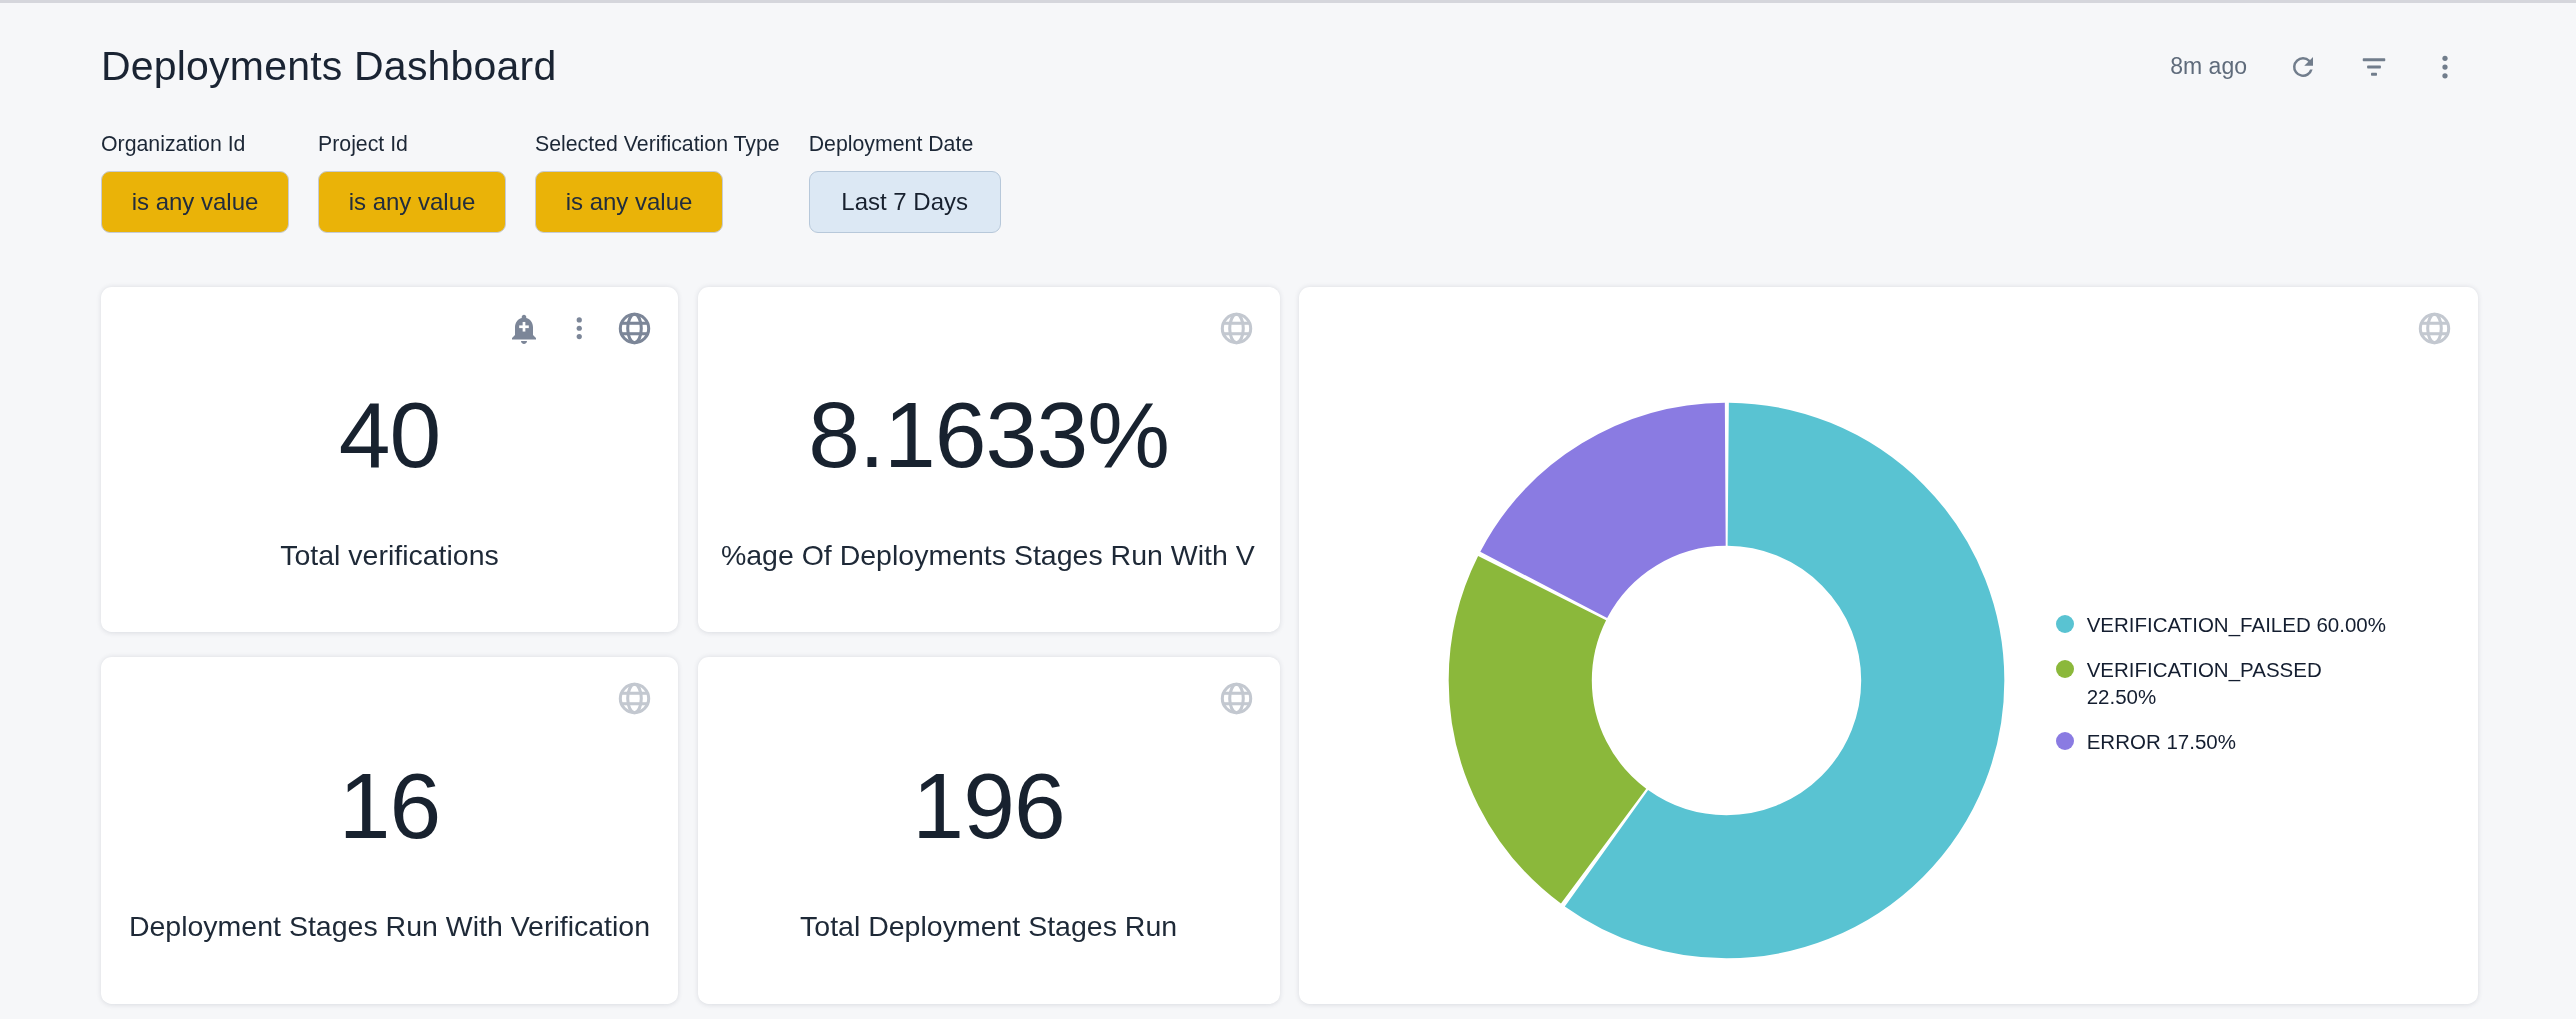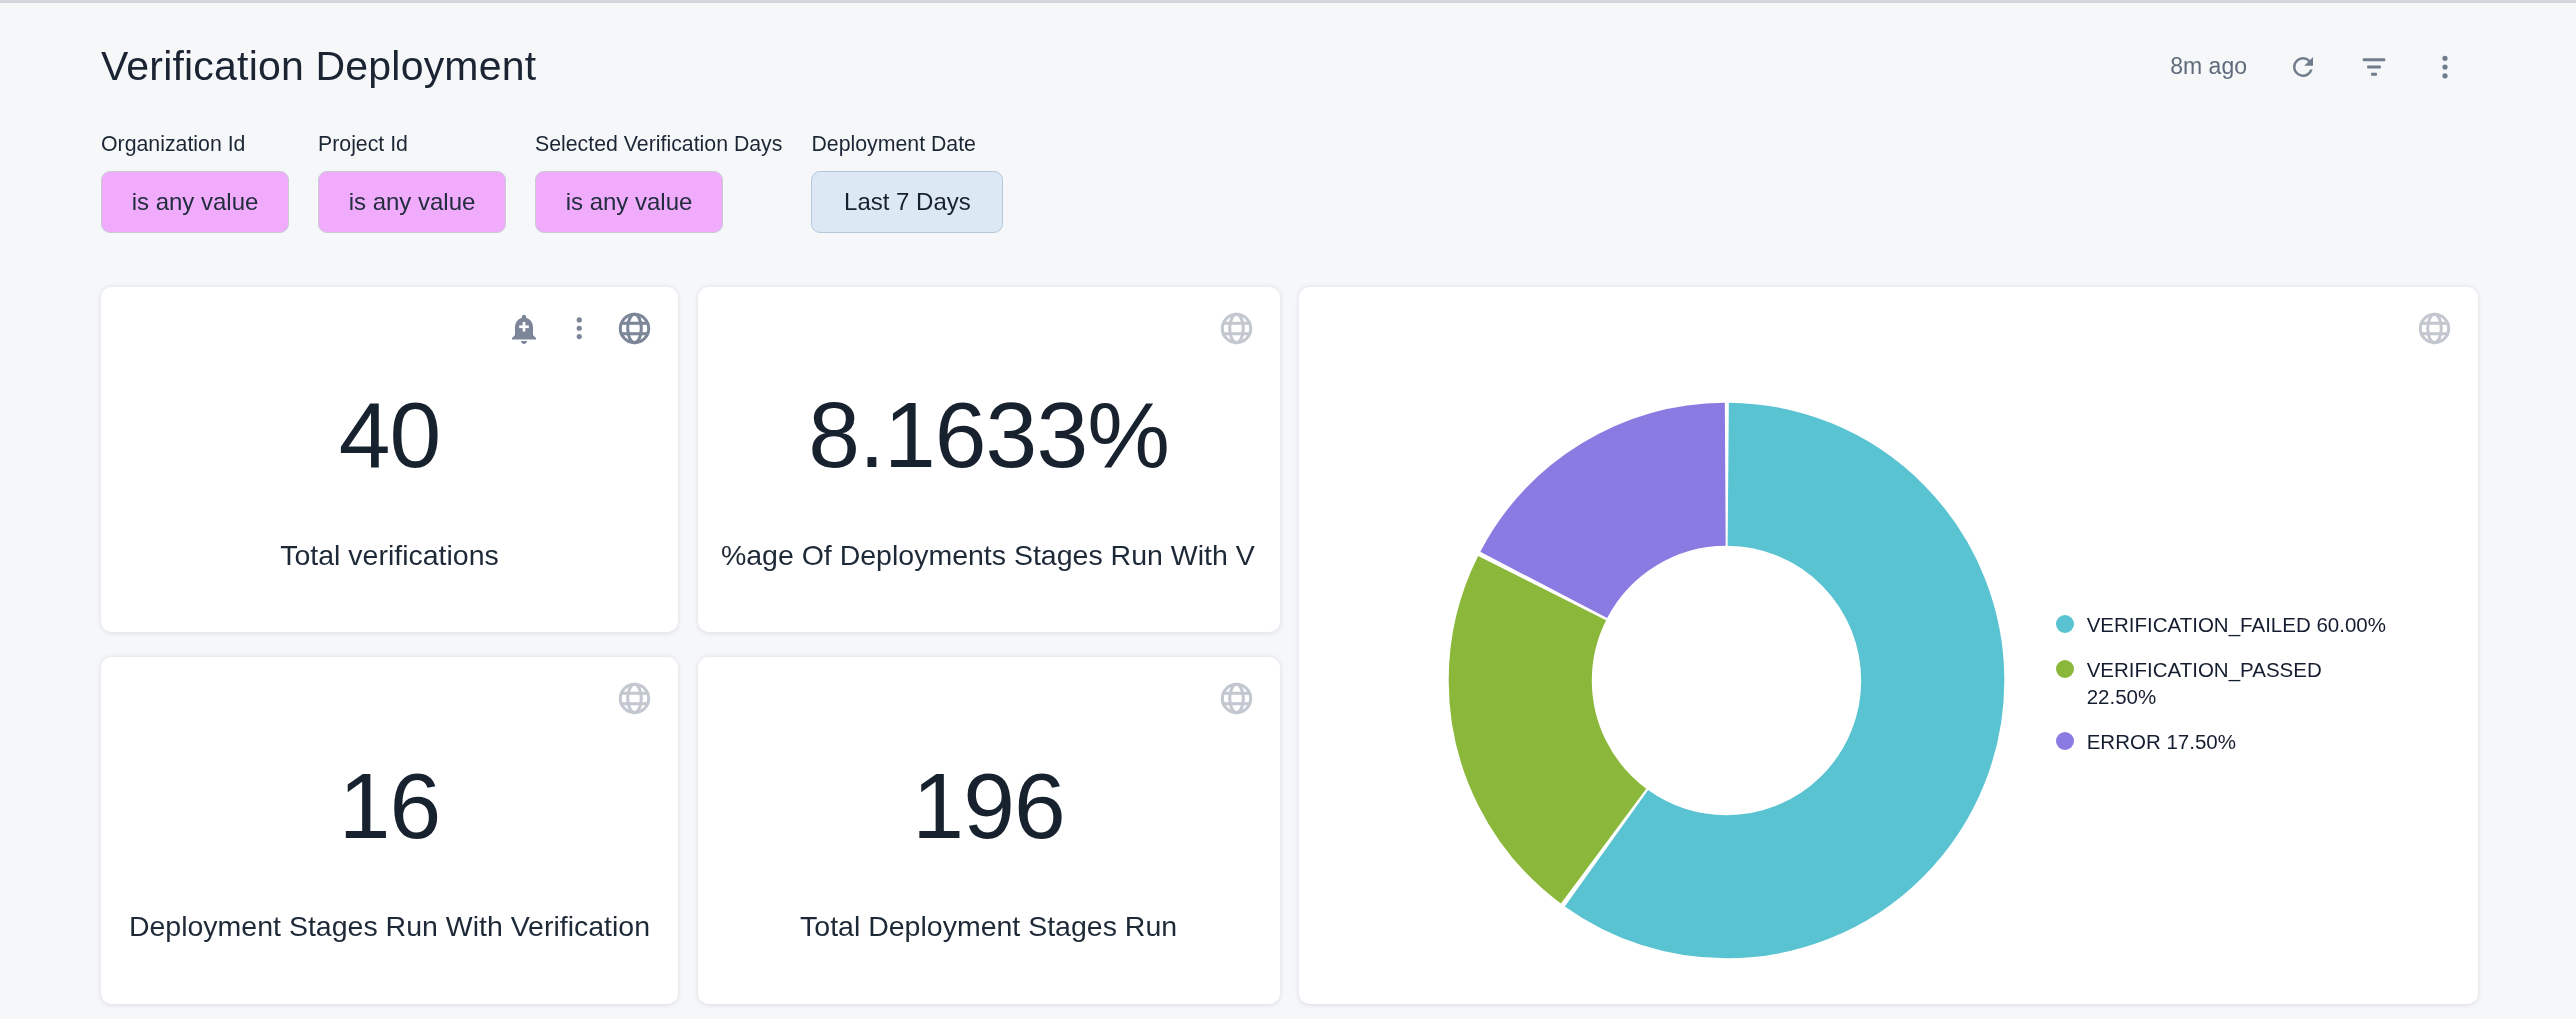--- a/index.html
+++ b/index.html
@@ -22,21 +22,21 @@
   .header-right { display:flex; align-items:center; gap:41px; }
   .last-refresh { font-size:23px; color:#5f6b7b; }
   .hicon { width:30px; height:30px; color:#717d8c; cursor:pointer; flex:0 0 auto; }
   .hicon svg { width:100%; height:100%; display:block; }
 
   
   .filters { position:absolute; top:132px; left:101px; display:flex; gap:29px; }
   .filter-group { display:flex; flex-direction:column; align-items:flex-start; gap:14.2px; }
   .filter-label { font-size:21.3px; font-weight:500; color:#1c2736; white-space:nowrap; }
   .filter-button {
-    height:62px; background:#f0abfc; border:1.8px solid #c6cbd4; border-radius:9px;
+    height:62px; background:#eab308; border:1.8px solid #c6cbd4; border-radius:9px;
     display:flex; align-items:center; justify-content:center;
     font-size:24px; color:#222d3d; cursor:pointer; white-space:nowrap;
   }
   .filter-group:nth-child(1) .filter-button { width:188px; }
   .filter-group:nth-child(2) .filter-button { width:188px; }
   .filter-group:nth-child(3) .filter-button { width:188px; }
   .filter-group:nth-child(4) .filter-button { width:192px; }
   .filter-button.active { background:#dce8f4; border-color:#b7c8da; color:#17202e; }
 
   
@@ -76,21 +76,21 @@
   .legend-item { display:flex; align-items:flex-start; gap:12.5px; cursor:pointer; }
   .legend-dot { width:18px; height:18px; border-radius:50%; flex:0 0 auto; margin-top:4.4px; }
   .legend-text { font-size:20.5px; line-height:27.6px; color:#141e30; max-width:302px; }
 </style>
 </head>
 <body>
 
 <div class="top-strip"></div>
 
 <div class="header">
-  <div class="page-title">Verification Deployment</div>
+  <div class="page-title">Deployments Dashboard</div>
   <div class="header-right">
     <span class="last-refresh">8m ago</span>
     <span class="hicon">
       <svg viewBox="0 0 24 24" fill="currentColor">
           <path d="M17.65 6.35A7.95 7.95 0 0 0 12 4a8 8 0 1 0 7.73 10h-2.08A6 6 0 1 1 12 6c1.66 0 3.14.69 4.22 1.78L13 11h7V4l-2.35 2.35z"></path>
         </svg>
     </span>
     <span class="hicon">
       <svg viewBox="0 0 24 24" fill="currentColor">
           <rect x="3" y="5" width="18" height="2.4" rx="0.6"></rect>
@@ -111,21 +111,21 @@
 <div class="filters">
   <div class="filter-group">
     <div class="filter-label">Organization Id</div>
     <div class="filter-button">is any value</div>
   </div>
   <div class="filter-group">
     <div class="filter-label">Project Id</div>
     <div class="filter-button">is any value</div>
   </div>
   <div class="filter-group">
-    <div class="filter-label">Selected Verification Days</div>
+    <div class="filter-label">Selected Verification Type</div>
     <div class="filter-button">is any value</div>
   </div>
   <div class="filter-group">
     <div class="filter-label">Deployment Date</div>
     <div class="filter-button active">Last 7 Days</div>
   </div>
 </div>
 
 <div class="grid">
 

